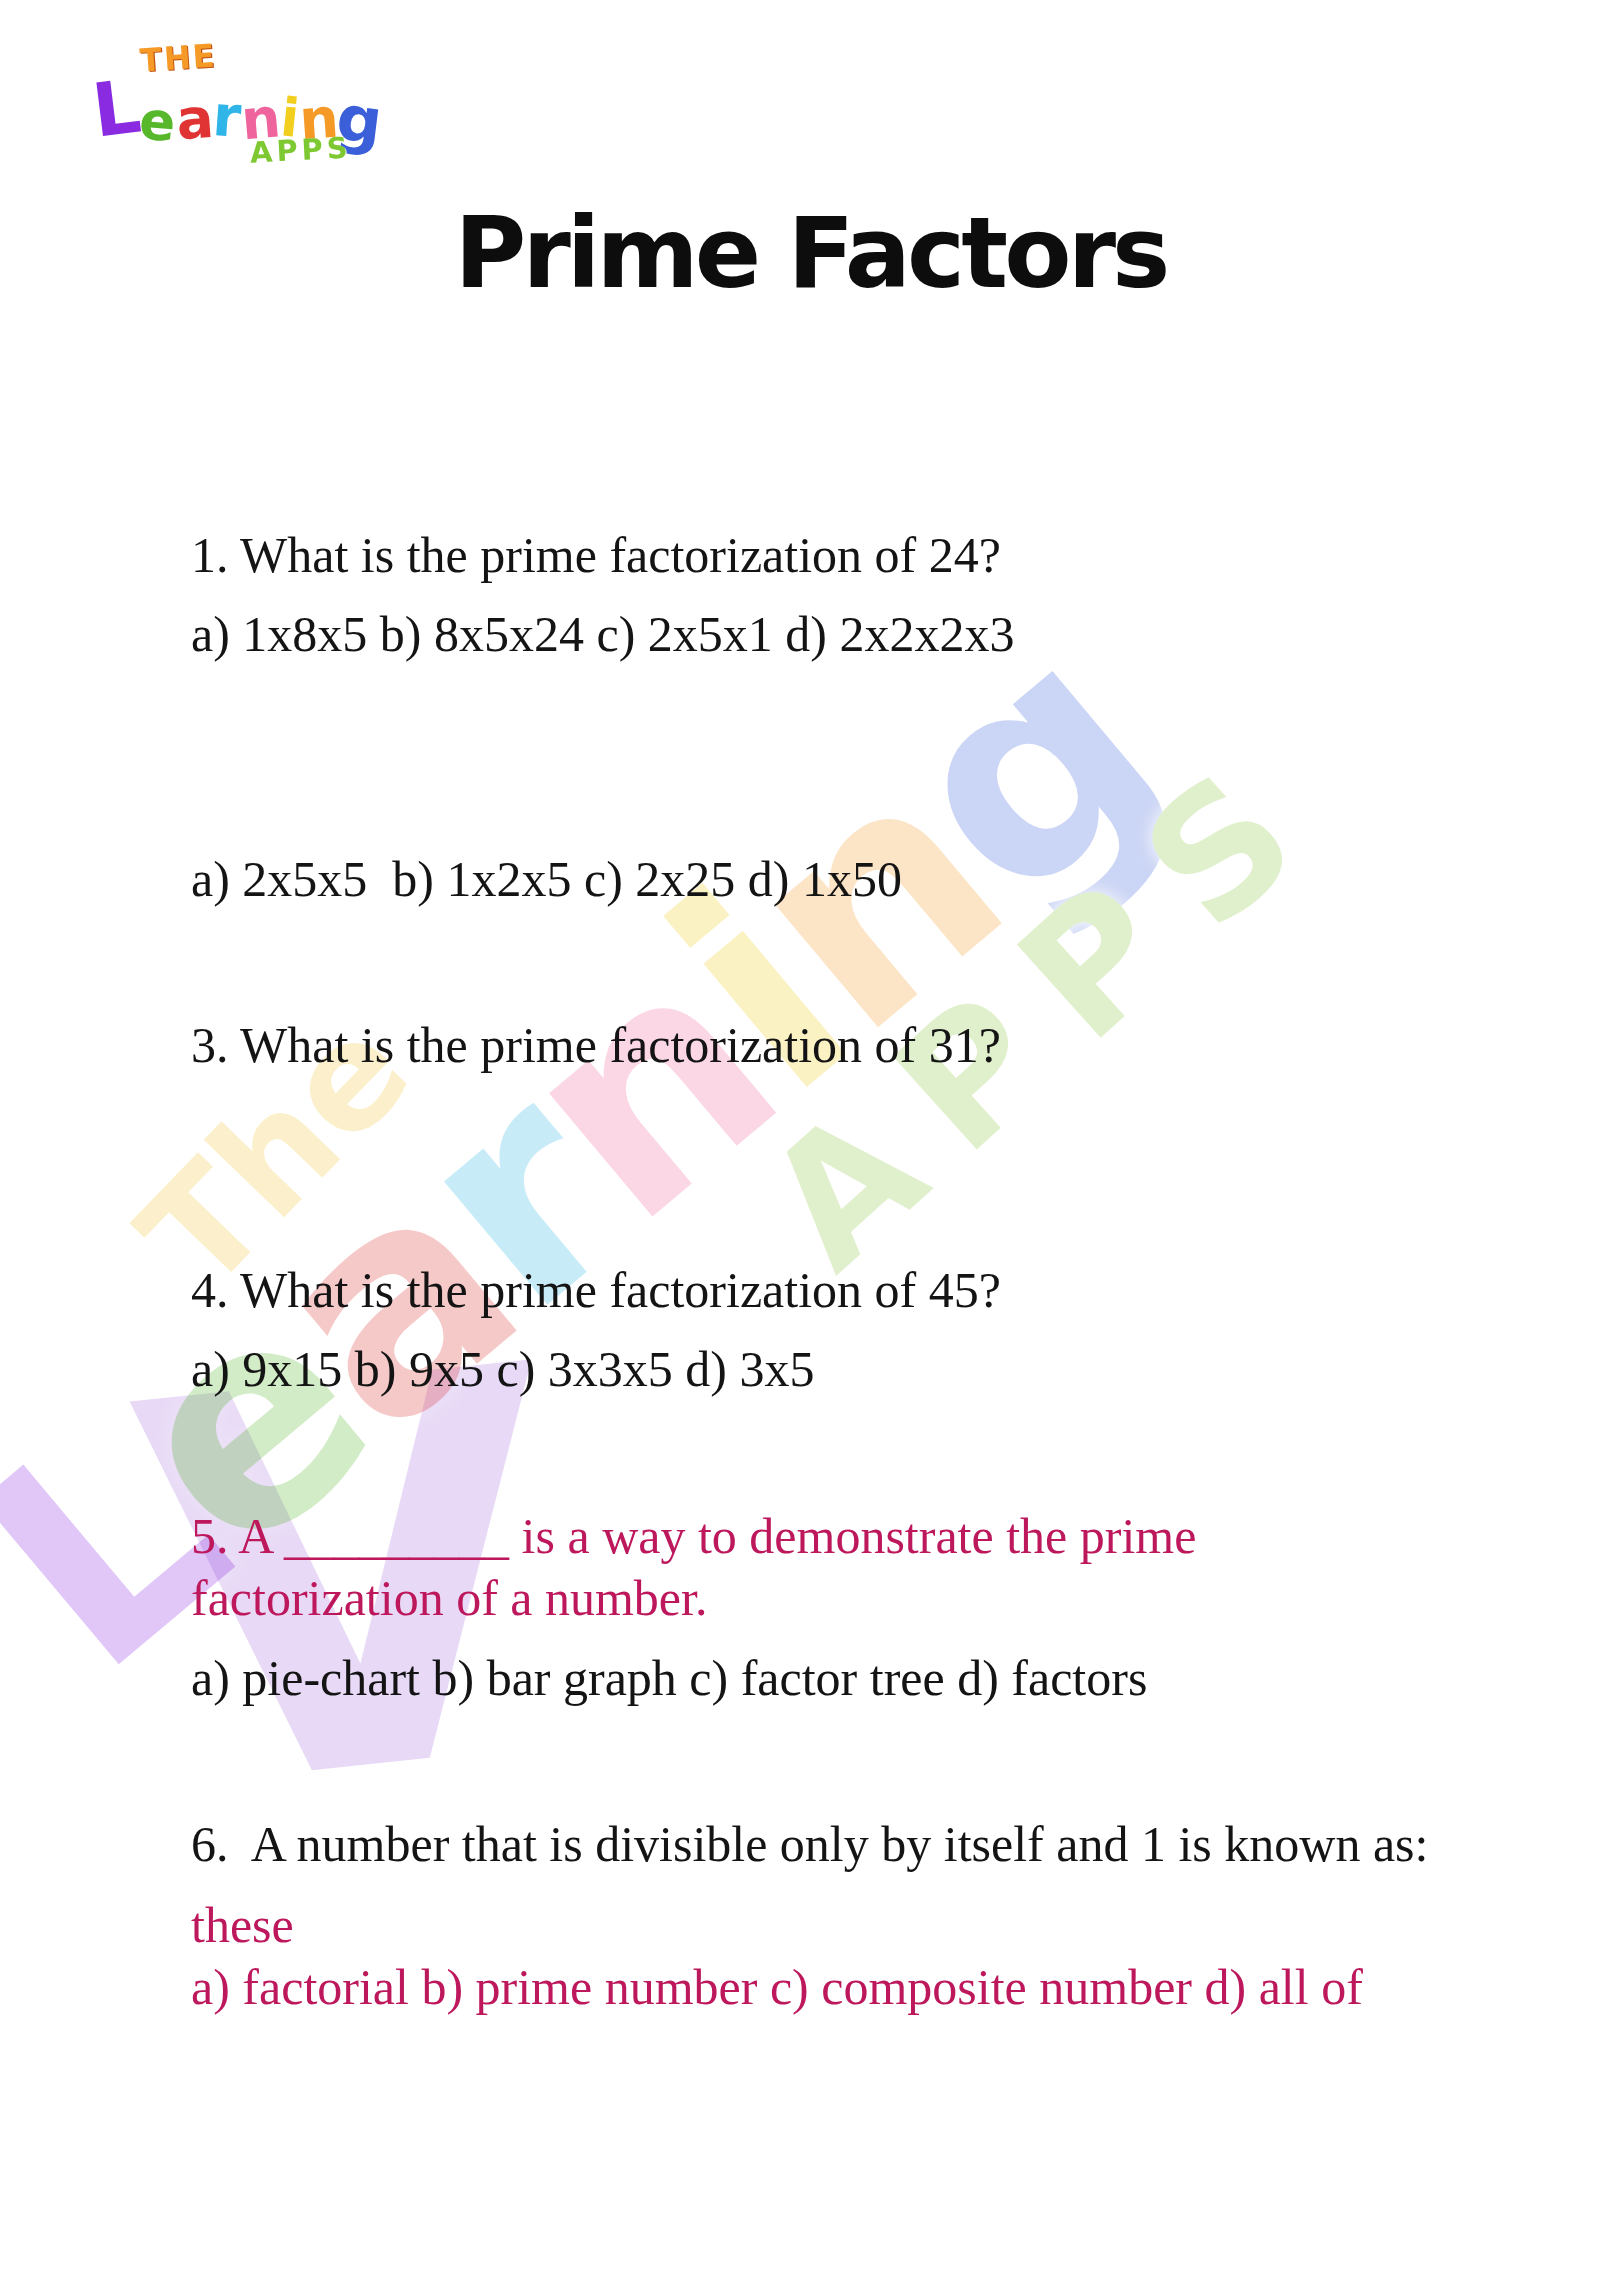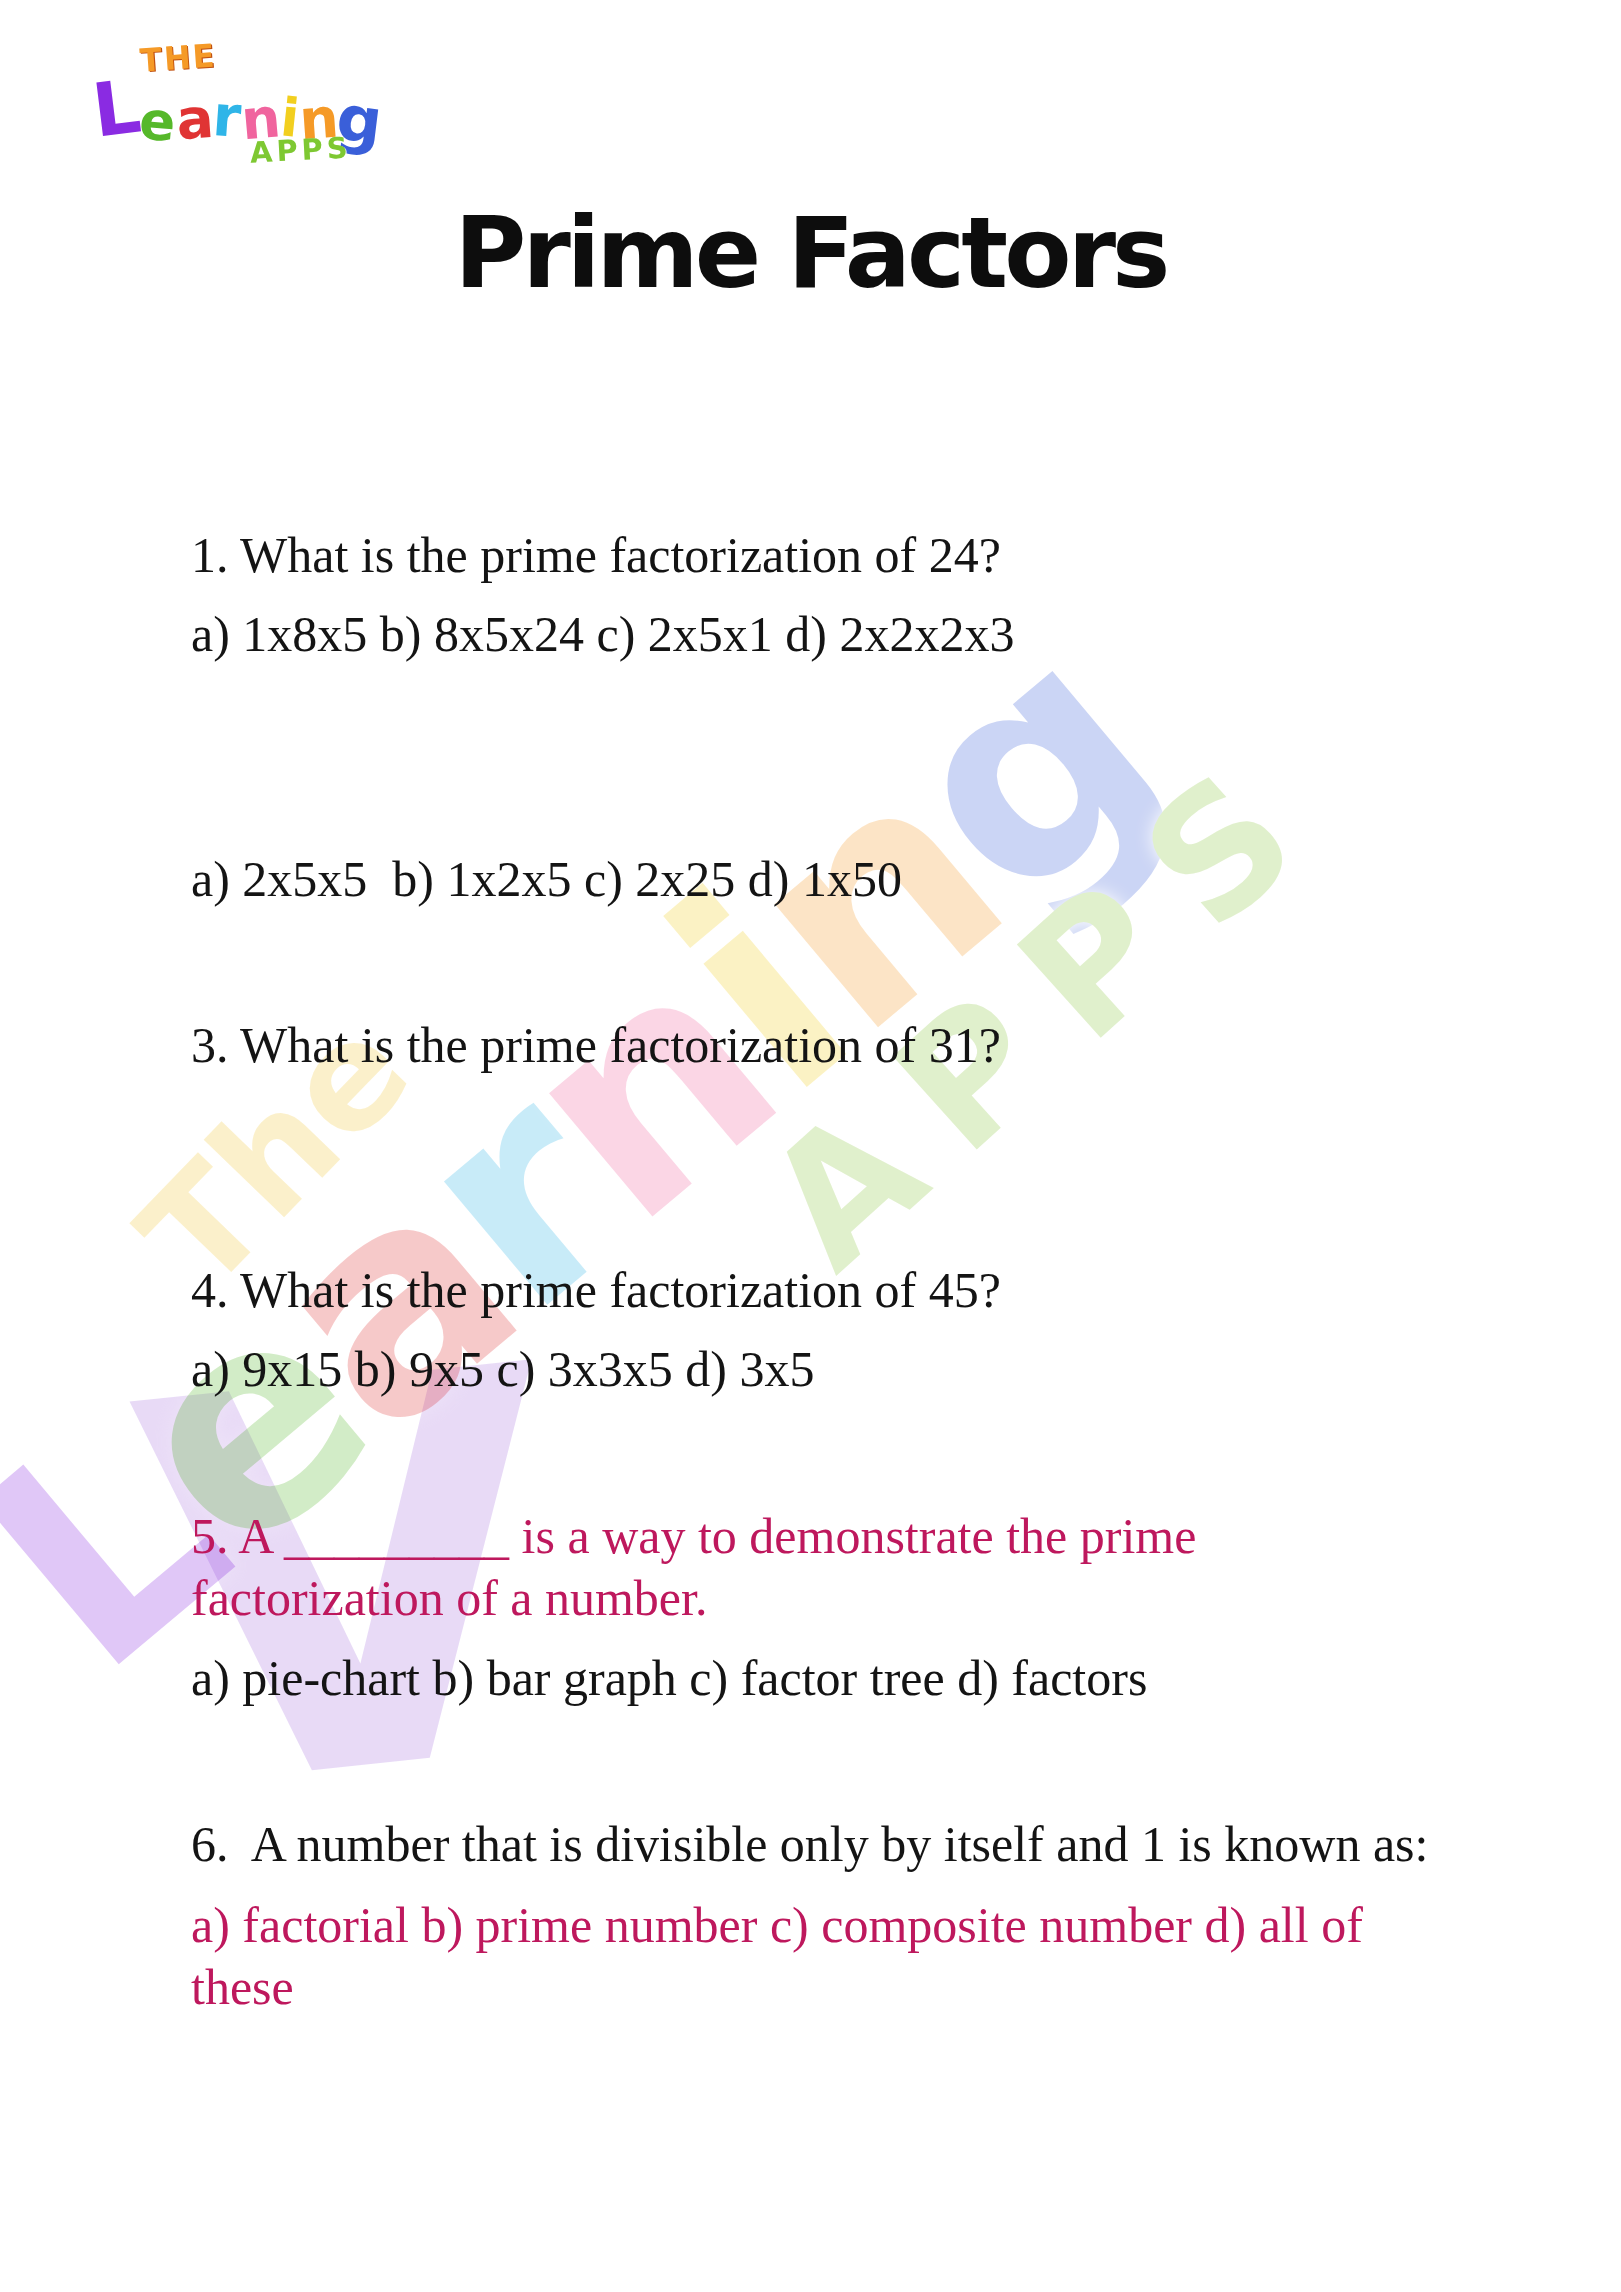--- a/index.html
+++ b/index.html
@@ -120,19 +120,19 @@
   <div class="line" style="top:1338px">a) 9x15 b) 9x5 c) 3x3x5 d) 3x5</div>
 
   <div class="block" style="top:1505px">
     <div>5. A _________ is a way to demonstrate the prime</div>
     <div>factorization of a number.</div>
   </div>
   <div class="line" style="top:1647px">a) pie-chart b) bar graph c) factor tree d) factors</div>
 
   <div class="line" style="top:1813px">6.  A number that is divisible only by itself and 1 is known as:</div>
   <div class="block" style="top:1894px">
+    <div>these</div>
     <div>a) factorial b) prime number c) composite number d) all of</div>
-    <div>these</div>
   </div>
 
 
 </div>
 
 
 </body></html>

